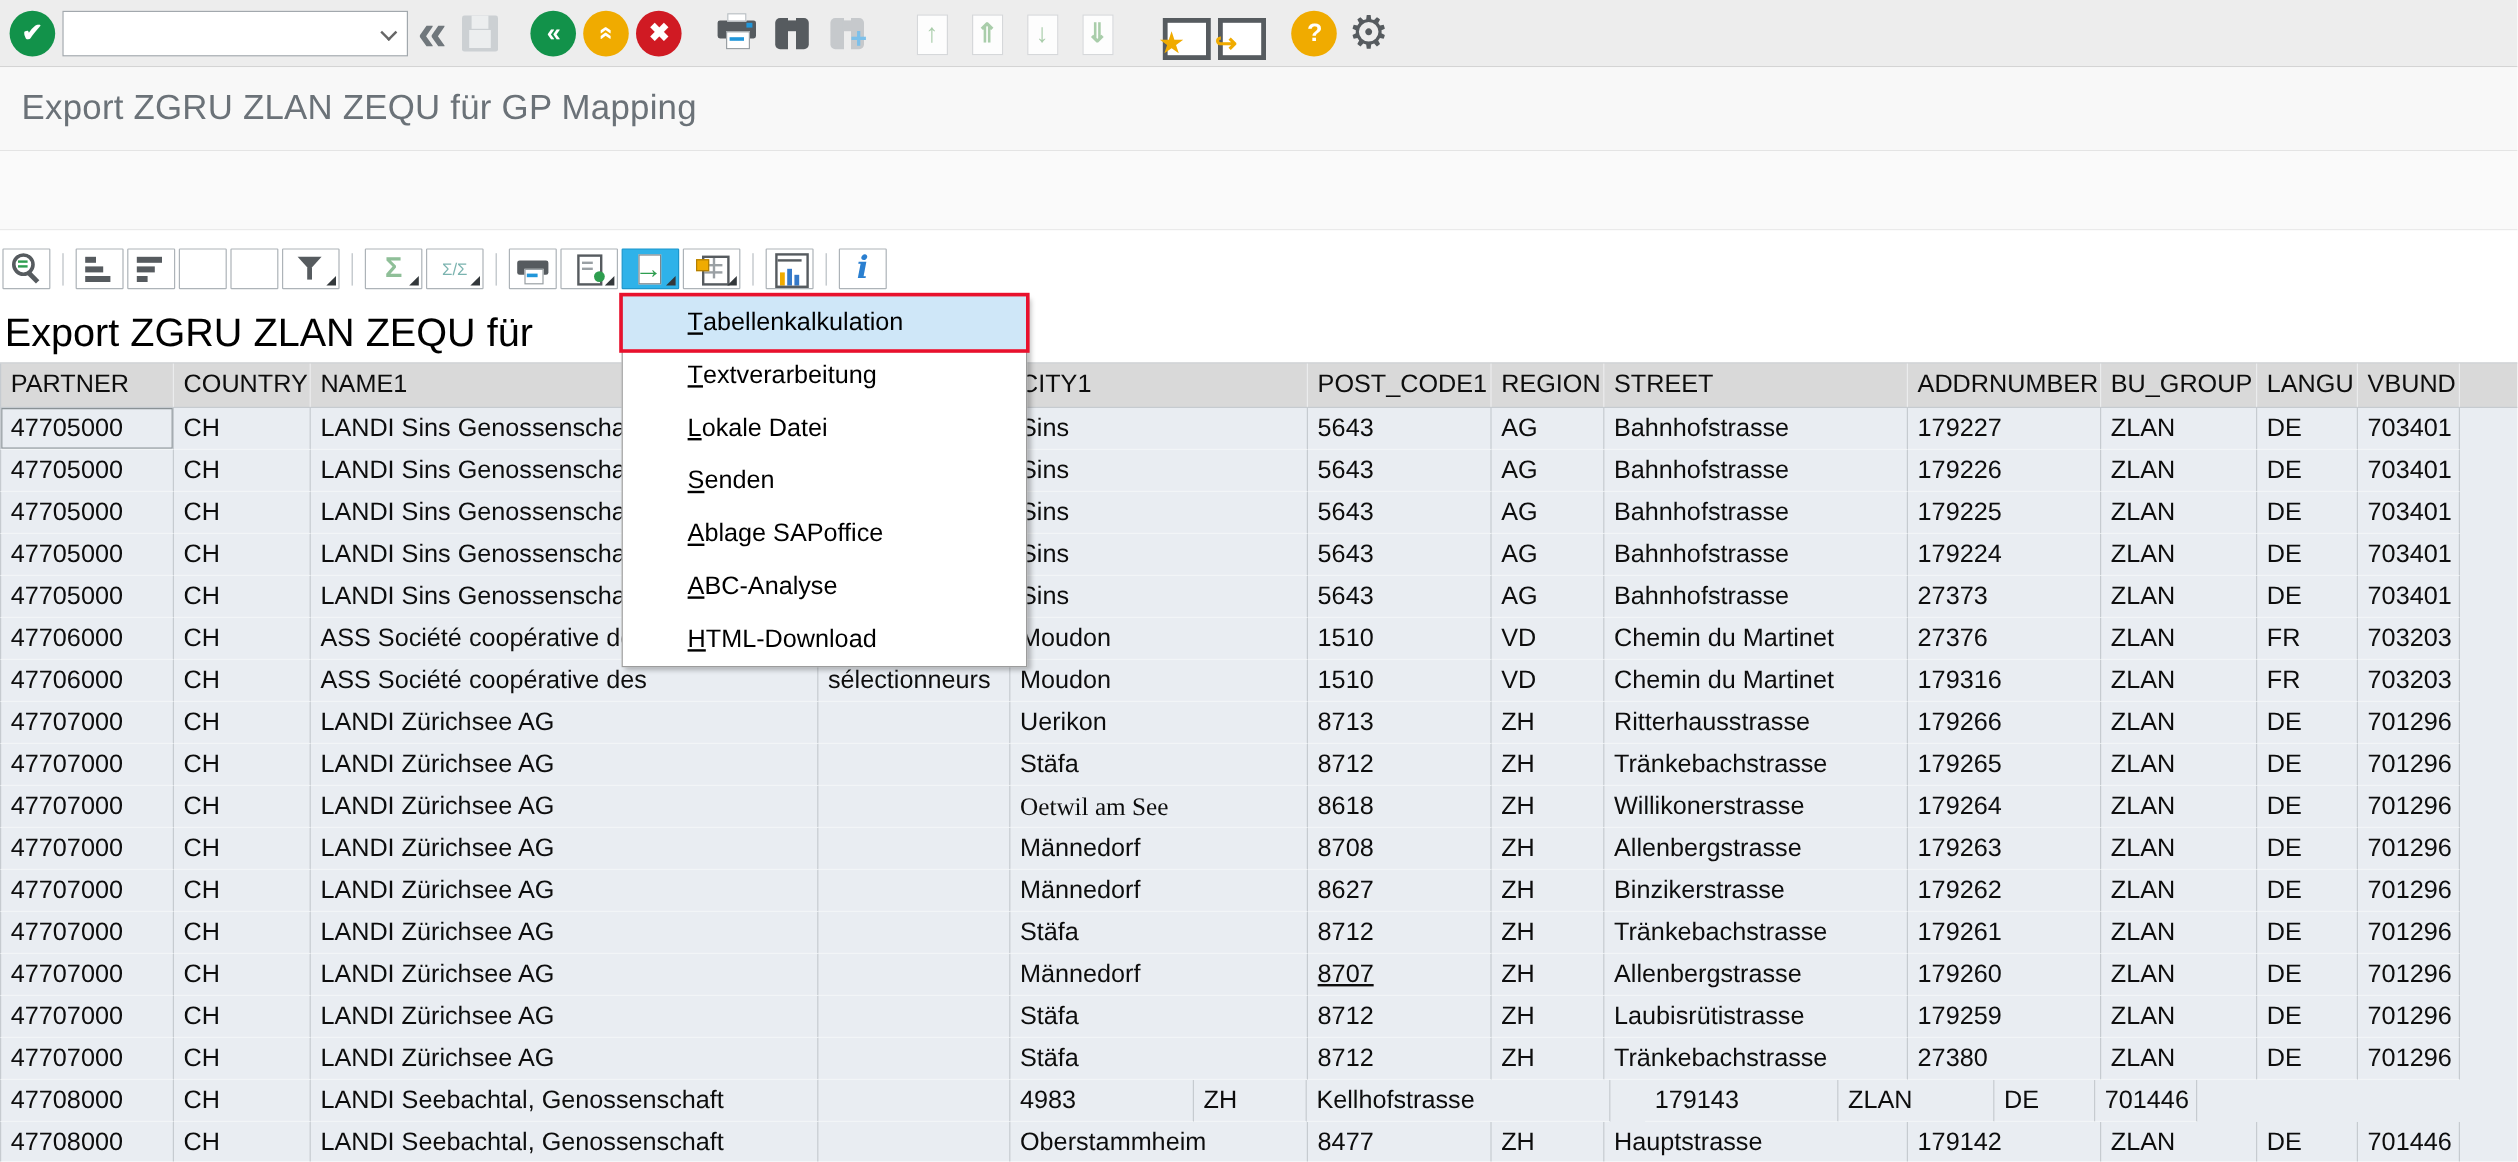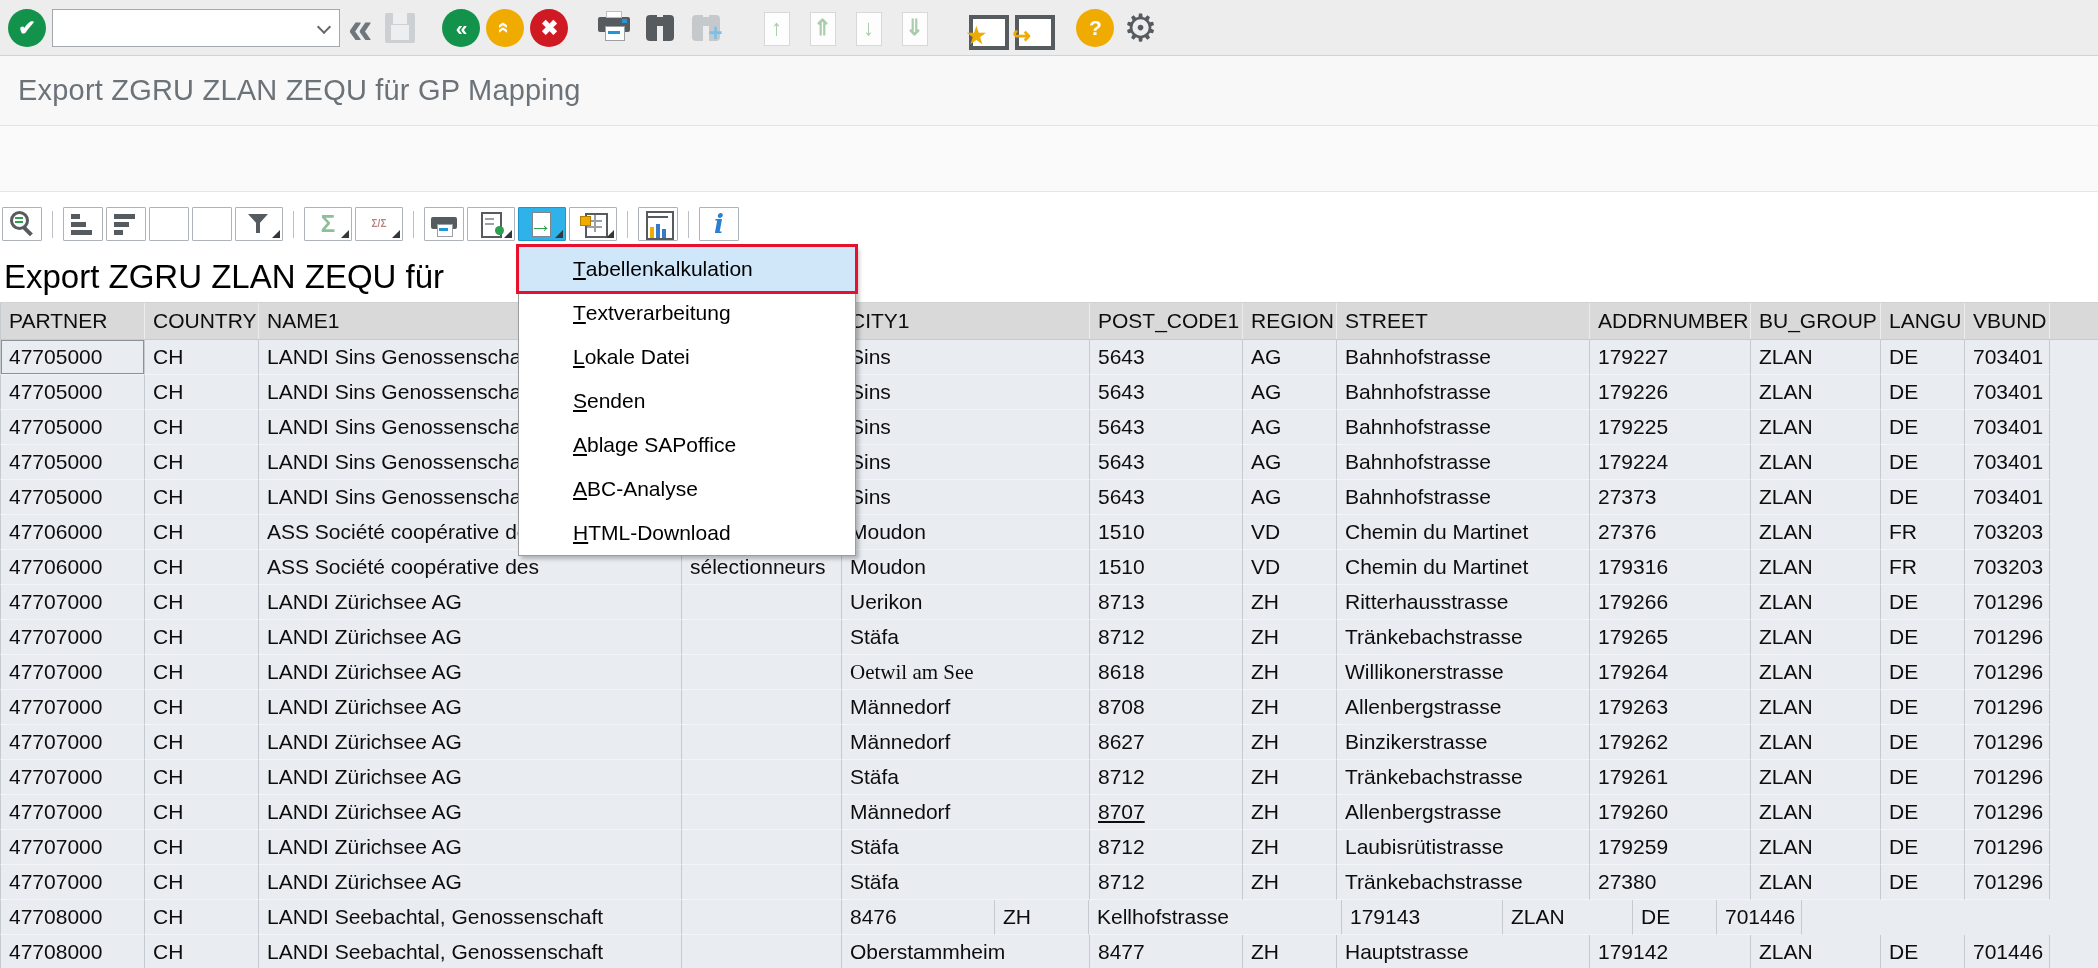--- a/index.html
+++ b/index.html
@@ -78,21 +78,21 @@
   .icon-details::after{content:"";position:absolute;width:11px;height:4px;background:var(--icon);transform:rotate(45deg);bottom:5px;right:3px}
   .icon-sort-asc{background:linear-gradient(var(--icon),var(--icon)) 2px 4px/9px 5px no-repeat,
                  linear-gradient(var(--icon),var(--icon)) 2px 12px/15px 5px no-repeat,
                  linear-gradient(var(--icon),var(--icon)) 2px 20px/21px 5px no-repeat}
   .icon-sort-desc{background:linear-gradient(var(--icon),var(--icon)) 2px 4px/21px 5px no-repeat,
                  linear-gradient(var(--icon),var(--icon)) 2px 12px/15px 5px no-repeat,
                  linear-gradient(var(--icon),var(--icon)) 2px 20px/9px 5px no-repeat}
   .icon-filter::before{content:"";position:absolute;top:4px;left:3px;width:0;height:0;border-left:10px solid transparent;border-right:10px solid transparent;border-top:11px solid var(--icon)}
   .icon-filter::after{content:"";position:absolute;top:13px;left:11px;width:4px;height:10px;background:var(--icon)}
   .g-sum{color:#8fbf98;font-size:24px;font-weight:700;line-height:1}
-  .g-sub{color:#7f1d1d;font-size:10px;font-weight:700;line-height:1}
+  .g-sub{color:#0f766e;font-size:14px;font-weight:400;line-height:1}
   .icon-print-alv::before{content:"";position:absolute;left:1px;top:7px;width:26px;height:12px;background:var(--icon);border-radius:2px}
   .icon-print-alv::after{content:"";position:absolute;left:7px;top:14px;width:14px;height:11px;background:#fff;border:1px solid #9aa0a4;
      background-image:linear-gradient(#2196d9,#2196d9);background-size:9px 3px;background-position:1px 3px;background-repeat:no-repeat}
   .icon-views::before{content:"";position:absolute;left:4px;top:2px;width:17px;height:22px;border:2px solid var(--icon);background:
      linear-gradient(#9aa0a4,#9aa0a4) 2px 4px/9px 2px no-repeat,linear-gradient(#9aa0a4,#9aa0a4) 2px 9px/9px 2px no-repeat,#fff}
   .icon-views::after{content:"";position:absolute;right:1px;bottom:3px;width:9px;height:9px;border-radius:50%;background:#2e9e4f}
   .icon-export::before{content:"";position:absolute;left:4px;top:2px;width:17px;height:23px;background:#fff;border:1px solid #7f868b}
   .icon-export::after{content:"→";position:absolute;left:1px;top:1px;color:#2e9e4f;font-size:23px;font-weight:700}
   .icon-layout::before{content:"";position:absolute;left:6px;top:3px;width:19px;height:21px;border:2px solid var(--icon);background:
      linear-gradient(#9aa0a4,#9aa0a4) 0 5px/15px 2px no-repeat,linear-gradient(#9aa0a4,#9aa0a4) 0 11px/15px 2px no-repeat,
@@ -496,24 +496,24 @@
       <div class="td" style="width: 161px;">27380</div>
       <div class="td" style="width: 130px;">ZLAN</div>
       <div class="td" style="width: 84px;">DE</div>
       <div class="td" style="width: 85px;">701296</div>
     </div>
     <div class="trow">
       <div class="td" style="width: 145px;">47708000</div>
       <div class="td" style="width: 114px;">CH</div>
       <div class="td" style="width: 423px;">LANDI Seebachtal, Genossenschaft</div>
       <div class="td" style="width: 160px;"></div>
-      <div class="td" style="width: 153px;">8476</div>
+      <div class="td" style="width: 153px;">4983</div>
       <div class="td" style="width: 94px;">ZH</div>
       <div class="td" style="width: 253px;">Kellhofstrasse</div>
-      <div class="td" style="width: 161px;">179143</div>
+      <div class="td" style="width: 161px; margin-left: 29px;">179143</div>
       <div class="td" style="width: 130px;">ZLAN</div>
       <div class="td" style="width: 84px;">DE</div>
       <div class="td" style="width: 85px;">701446</div>
     </div>
     <div class="trow">
       <div class="td" style="width: 145px;">47708000</div>
       <div class="td" style="width: 114px;">CH</div>
       <div class="td" style="width: 423px;">LANDI Seebachtal, Genossenschaft</div>
       <div class="td" style="width: 160px;"></div>
       <div class="td" style="width: 248px;">Oberstammheim</div>

